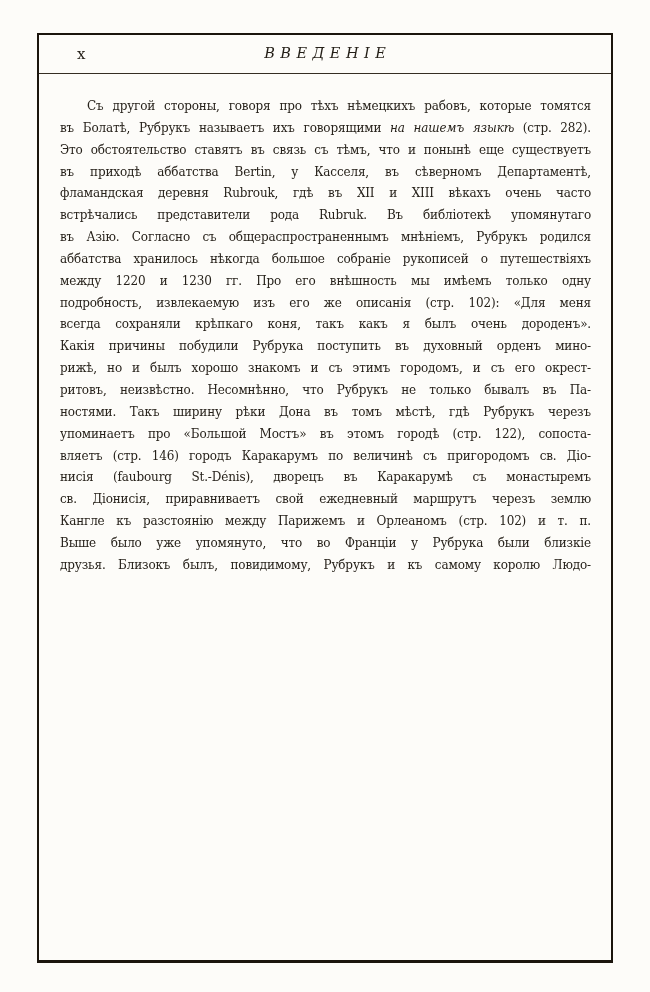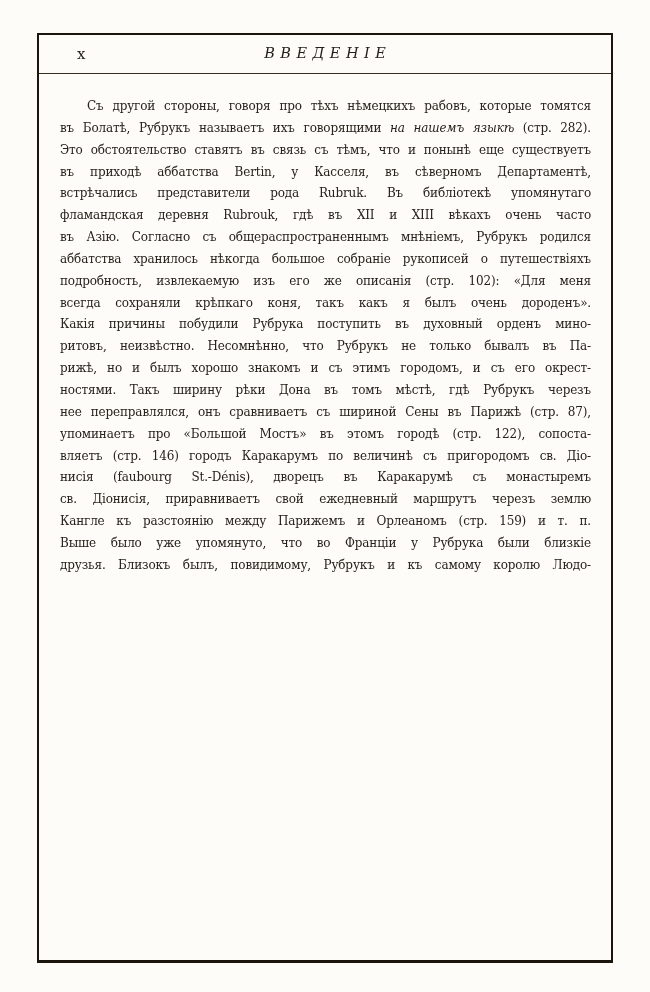--- a/index.html
+++ b/index.html
@@ -79,32 +79,32 @@
 <div class="page-frame">
   <div class="running-header">
     <span class="page-number">x</span>
     <span class="header-title">ВВЕДЕНІЕ</span>
   </div>
   <div class="text-block">
       <div class="text-line indent"><span>Съ другой стороны, говоря про тѣхъ нѣмецкихъ рабовъ, которые томятся</span></div>
       <div class="text-line"><span>въ Болатѣ, Рубрукъ называетъ ихъ говорящими </span><i>на нашемъ языкѣ</i><span> (стр. 282).</span></div>
       <div class="text-line"><span>Это обстоятельство ставятъ въ связь съ тѣмъ, что и понынѣ еще существуетъ</span></div>
       <div class="text-line"><span>въ приходѣ аббатства Bertin, у Касселя, въ сѣверномъ Департаментѣ,</span></div>
+      <div class="text-line"><span>фламандская деревня Rubrouk, гдѣ въ XII и XIII вѣкахъ очень часто</span></div>
       <div class="text-line"><span>встрѣчались представители рода Rubruk. Въ библіотекѣ упомянутаго</span></div>
-      <div class="text-line"><span>фламандская деревня Rubrouk, гдѣ въ XII и XIII вѣкахъ очень часто</span></div>
       <div class="text-line"><span>въ Азію. Согласно съ общераспространеннымъ мнѣніемъ, Рубрукъ родился</span></div>
       <div class="text-line"><span>аббатства хранилось нѣкогда большое собраніе рукописей о путешествіяхъ</span></div>
+      <div class="text-line"><span>между 1220 и 1230 гг. Про его внѣшность мы имѣемъ только одну</span></div>
       <div class="text-line"><span>подробность, извлекаемую изъ его же описанія (стр. 102): «Для меня</span></div>
       <div class="text-line"><span>всегда сохраняли крѣпкаго коня, такъ какъ я былъ очень дороденъ».</span></div>
       <div class="text-line"><span>Какія причины побудили Рубрука поступить въ духовный орденъ мино-</span></div>
+      <div class="text-line"><span>рижѣ, но и былъ хорошо знакомъ и съ этимъ городомъ, и съ его окрест-</span></div>
       <div class="text-line"><span>ритовъ, неизвѣстно. Несомнѣнно, что Рубрукъ не только бывалъ въ Па-</span></div>
-      <div class="text-line"><span>рижѣ, но и былъ хорошо знакомъ и съ этимъ городомъ, и съ его окрест-</span></div>
       <div class="text-line"><span>ностями. Такъ ширину рѣки Дона въ томъ мѣстѣ, гдѣ Рубрукъ черезъ</span></div>
-      <div class="text-line"><span>нее переправлялся, онъ сравниваетъ съ шириной Сены въ Парижѣ (стр. 87),</span></div>
       <div class="text-line"><span>упоминаетъ про «Большой Мостъ» въ этомъ городѣ (стр. 122), сопоста-</span></div>
       <div class="text-line"><span>вляетъ (стр. 146) городъ Каракарумъ по величинѣ съ пригородомъ св. Діо-</span></div>
       <div class="text-line"><span>нисія (faubourg St.-Dénis), дворецъ въ Каракарумѣ съ монастыремъ</span></div>
       <div class="text-line"><span>св. Діонисія, приравниваетъ свой ежедневный маршрутъ черезъ землю</span></div>
-      <div class="text-line"><span>Кангле къ разстоянію между Парижемъ и Орлеаномъ (стр. 159) и т. п.</span></div>
+      <div class="text-line"><span>Кангле къ разстоянію между Парижемъ и Орлеаномъ (стр. 102) и т. п.</span></div>
       <div class="text-line"><span>Выше было уже упомянуто, что во Франціи у Рубрука были близкіе</span></div>
       <div class="text-line"><span>друзья. Близокъ былъ, повидимому, Рубрукъ и къ самому королю Людо-</span></div>
     </div>
 </div>
 
 </body></html>

